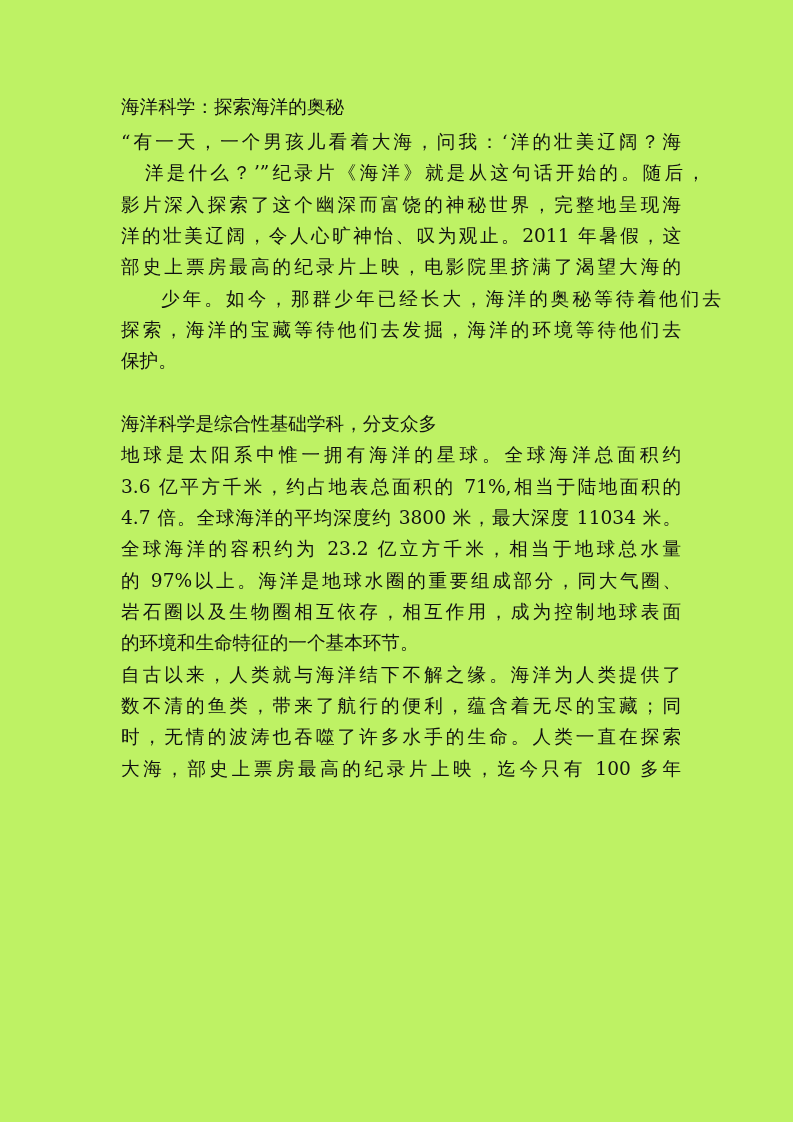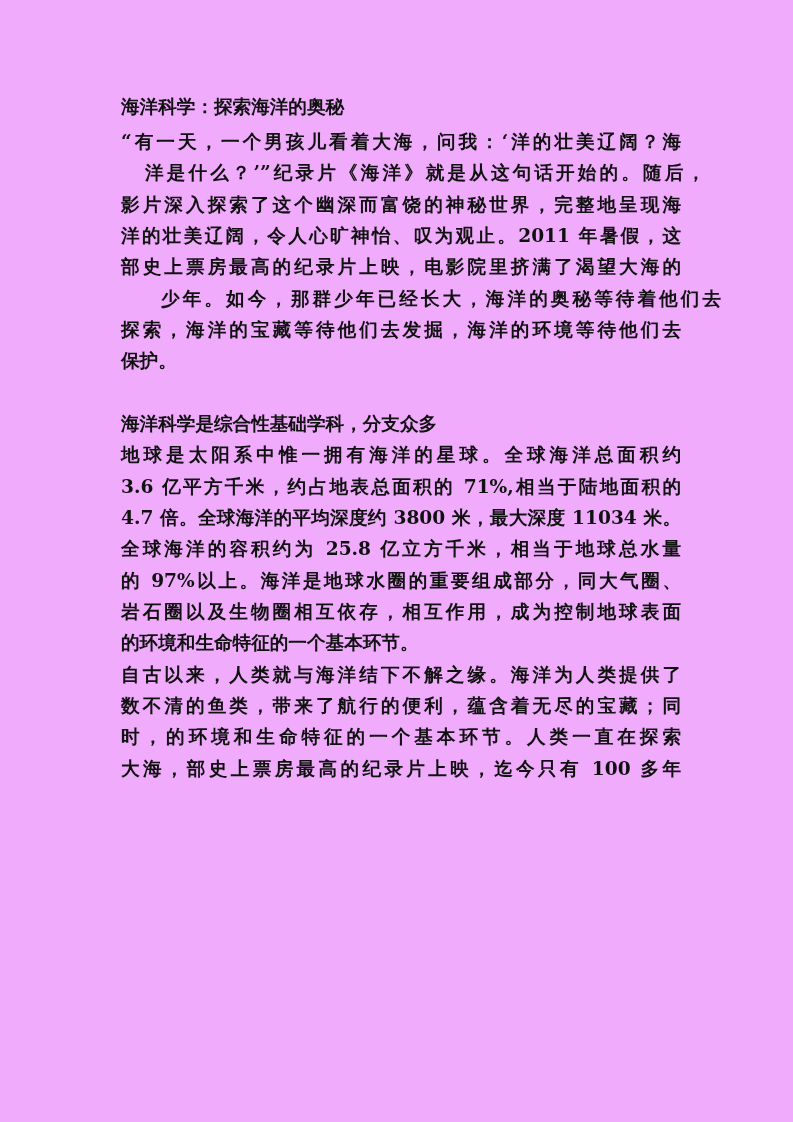--- a/index.html
+++ b/index.html
@@ -1,18 +1,18 @@
 <!DOCTYPE html>
 <html><head>
 <meta charset="utf-8">
 <style>
   html, body { margin: 0; padding: 0; background: #ffffff; }
   body { width: 793px; height: 1122px; position: relative; overflow: hidden; }
   .page {
-    position: absolute; left: 0; top: 0; width: 793px; height: 1122px; background: #f0abfc; font-weight: bold;
+    position: absolute; left: 0; top: 0; width: 793px; height: 1122px; background: #bef264;
   }
   .line {
     position: absolute;
     left: 121px;
     width: 560px;
     height: 24px;
     font-family: "DejaVu Serif", "Liberation Serif", serif;
     font-size: 18.6px;
     line-height: 24px;
     color: #111111;
@@ -31,21 +31,21 @@
   <div class="line justify" style="top: 193px; white-space: normal;">影片深入探索了这个幽深而富饶的神秘世界，完整地呈现海</div>
   <div class="line justify" style="top: 224px; white-space: normal;">洋的壮美辽阔，令人心旷神怡、叹为观止。2011 年暑假，这</div>
   <div class="line justify" style="top: 255px; white-space: normal;">部史上票房最高的纪录片上映，电影院里挤满了渴望大海的</div>
   <div class="line justify" style="top: 287px; white-space: normal; margin-left: 40px;">少年。如今，那群少年已经长大，海洋的奥秘等待着他们去</div>
   <div class="line justify" style="top: 318px; white-space: normal;">探索，海洋的宝藏等待他们去发掘，海洋的环境等待他们去</div>
   <div class="line" style="top: 349px;">保护。</div>
   <div class="line" style="top: 412px;">海洋科学是综合性基础学科，分支众多</div>
   <div class="line justify" style="top: 443px; white-space: normal;">地球是太阳系中惟一拥有海洋的星球。全球海洋总面积约</div>
   <div class="line justify" style="top: 475px; white-space: normal;">3.6 亿平方千米，约占地表总面积的 71%,相当于陆地面积的</div>
   <div class="line justify" style="top: 506px; white-space: normal;">4.7 倍。全球海洋的平均深度约 3800 米，最大深度 11034 米。</div>
-  <div class="line justify" style="top: 537px; white-space: normal;">全球海洋的容积约为 25.8 亿立方千米，相当于地球总水量</div>
+  <div class="line justify" style="top: 537px; white-space: normal;">全球海洋的容积约为 23.2 亿立方千米，相当于地球总水量</div>
   <div class="line justify" style="top: 569px; white-space: normal;">的 97%以上。海洋是地球水圈的重要组成部分，同大气圈、</div>
   <div class="line justify" style="top: 600px; white-space: normal;">岩石圈以及生物圈相互依存，相互作用，成为控制地球表面</div>
   <div class="line" style="top: 631px;">的环境和生命特征的一个基本环节。</div>
   <div class="line justify" style="top: 663px; white-space: normal;">自古以来，人类就与海洋结下不解之缘。海洋为人类提供了</div>
   <div class="line justify" style="top: 694px; white-space: normal;">数不清的鱼类，带来了航行的便利，蕴含着无尽的宝藏；同</div>
-  <div class="line justify" style="top: 725px; white-space: normal;">时，的环境和生命特征的一个基本环节。人类一直在探索</div>
+  <div class="line justify" style="top: 725px; white-space: normal;">时，无情的波涛也吞噬了许多水手的生命。人类一直在探索</div>
   <div class="line justify" style="top: 757px; white-space: normal;">大海，部史上票房最高的纪录片上映，迄今只有 100 多年</div>
 </div>
 
 </body></html>

